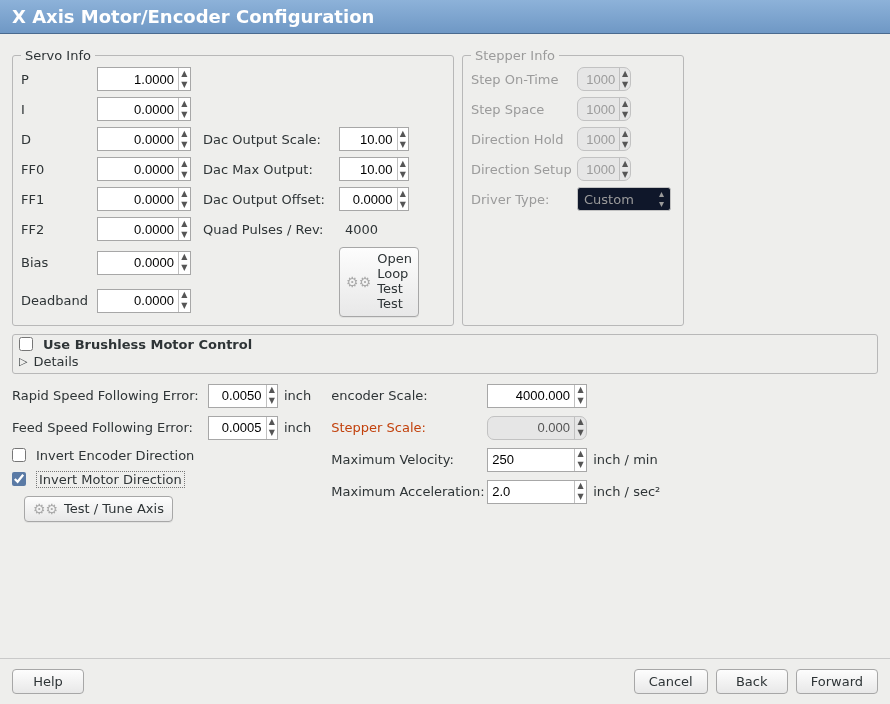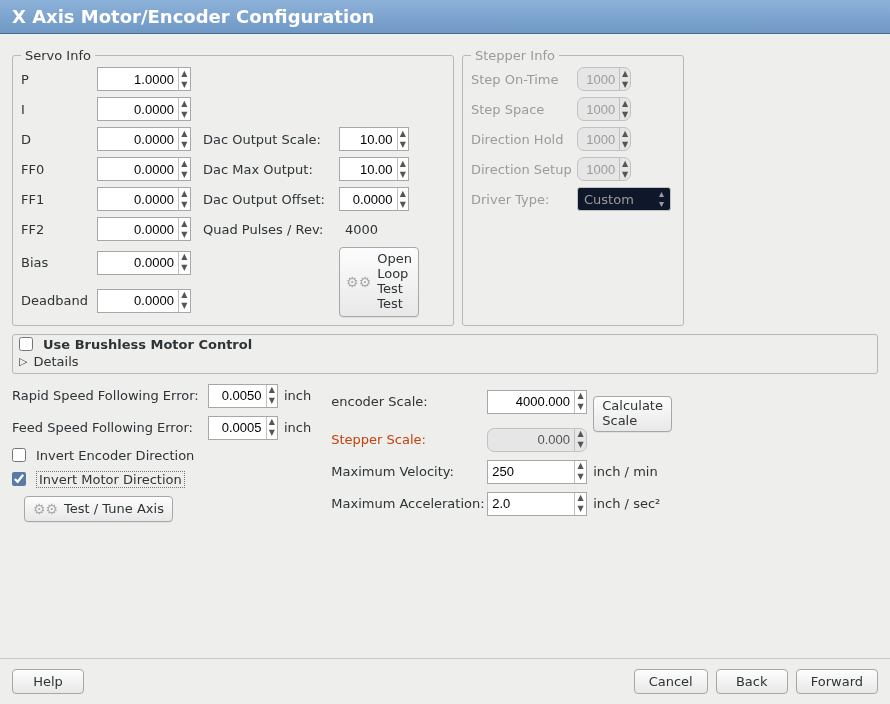--- a/index.html
+++ b/index.html
@@ -361,26 +361,20 @@
     <div class="right">
       <div class="row">
         <span class="lbl" style="width:150px">encoder Scale:</span>
         <span class="spin w100">
             <input value="4000.000" style="">
             <span class="arrows">
               <span>▲</span>
               <span>▼</span>
             </span>
           </span>
-        <span class="big-btn" style="padding:2px 8px; position:relative; top:12px;">
-          <span class="label-stack">
-            <span>Calculate</span>
-            <span>Scale</span>
-          </span>
-        </span>
       </div>
       <div class="row">
         <span class="lbl" style="width:150px;color:#c2410c">Stepper Scale:</span>
         <span class="spin disabled w100">
             <input disabled="" value="0.000" style="">
             <span class="arrows">
               <span>▲</span>
               <span>▼</span>
             </span>
           </span>

